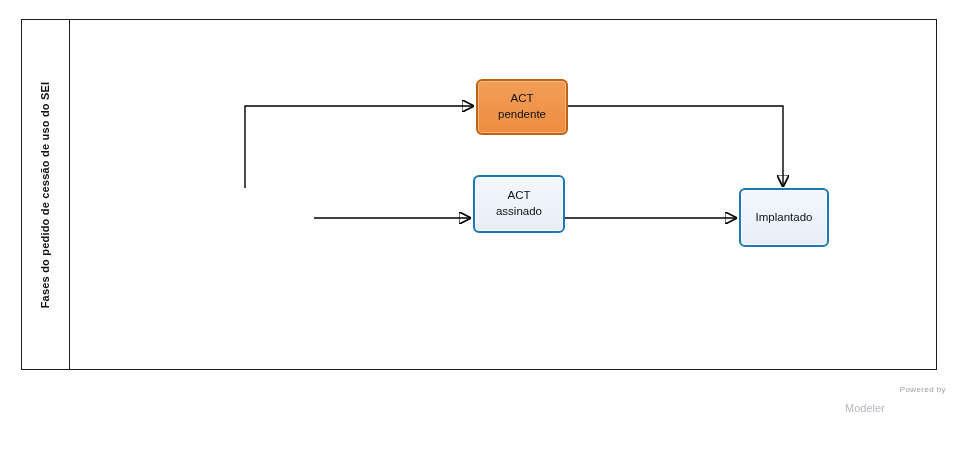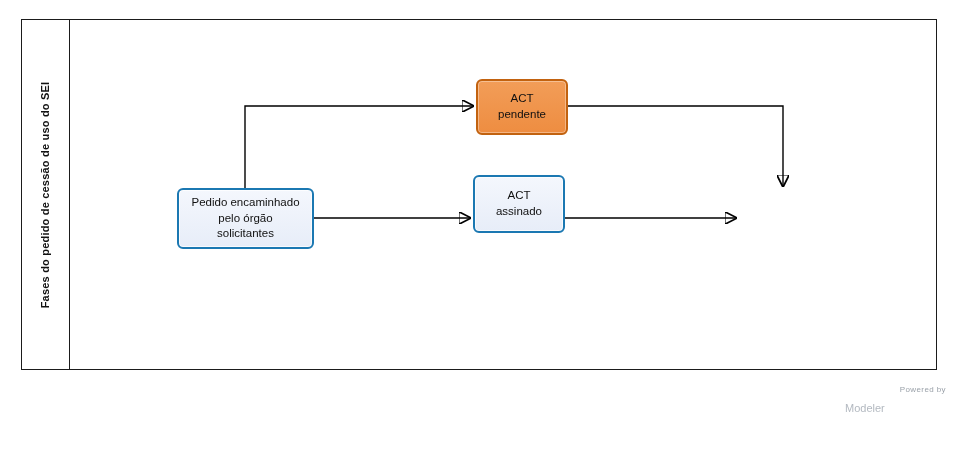--- a/index.html
+++ b/index.html
@@ -134,32 +134,31 @@
       <marker id="arrow" viewBox="0 0 10 10" refX="9" refY="5" markerWidth="9" markerHeight="9" orient="auto-start-reverse">
         <path d="M0,0 L10,5 L0,10 z" fill="#000000" stroke="none"></path>
       </marker>
     </defs>
     <path d="M245,188 L245,106 L473,106" marker-end="url(#arrow)"></path>
     <path d="M568,106 L783,106 L783,186" marker-end="url(#arrow)"></path>
     <path d="M314,218 L470,218" marker-end="url(#arrow)"></path>
     <path d="M565,218 L736,218" marker-end="url(#arrow)"></path>
   </svg>
 
-  <div class="node blue" id="node-pedido">
-    <span>Pedido encaminhado</span>
-    <span>pelo órgão solicitantes</span>
-  </div>
 
   <div class="node orange" id="node-act-pendente">
     <span>ACT pendente</span>
   </div>
 
   <div class="node blue" id="node-act-assinado">
     <span>ACT assinado</span>
   </div>
 
+  <div class="node blue" id="node-implantado">
+    <span>Implantado</span>
+  </div>
 
   <div class="logo">
     <div class="powered">Powered by</div>
     <div class="product">Modeler</div>
   </div>
 
 </div>
 
 </body></html>

